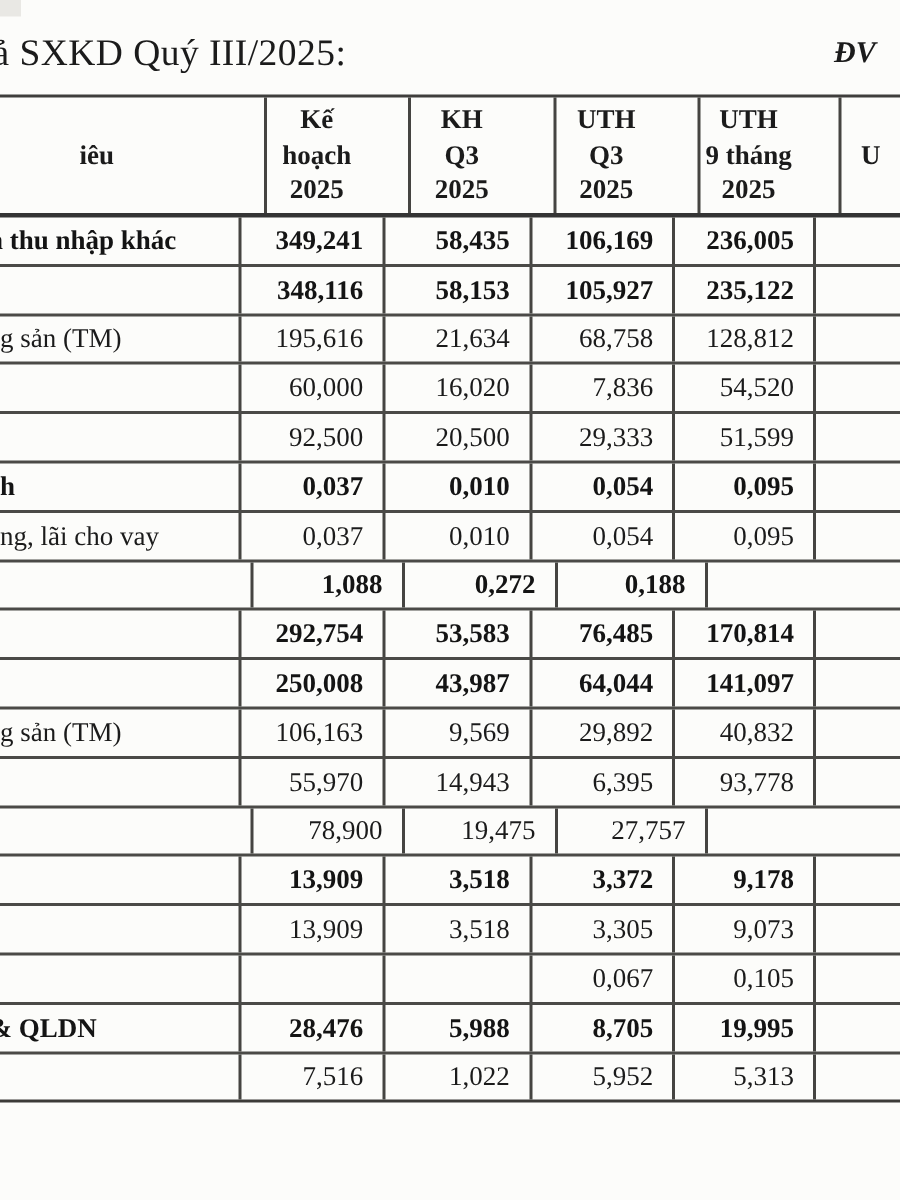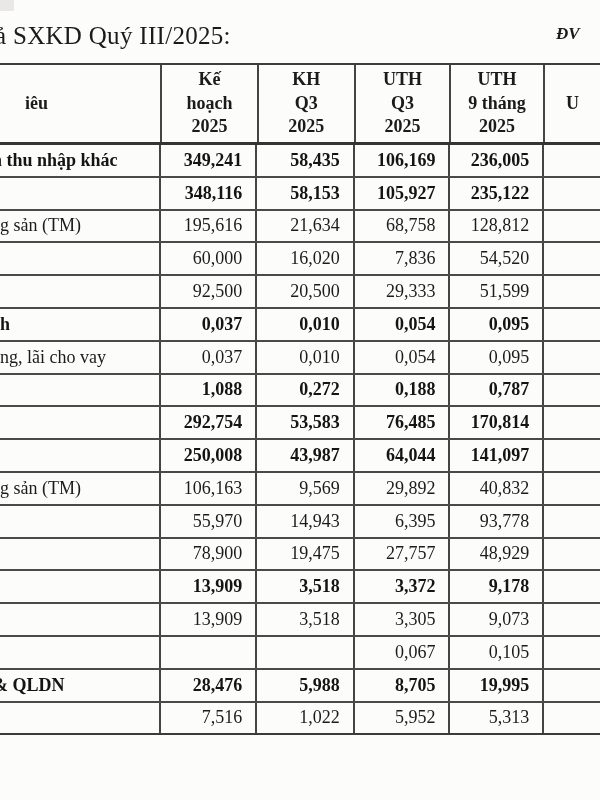--- a/index.html
+++ b/index.html
@@ -4,21 +4,21 @@
 <style>
   html,body{margin:0;padding:0;}
   body{
     width:600px;height:800px;position:relative;overflow:hidden;
     background:#fcfcfa;
     font-family:"Liberation Serif", serif;
     color:#1b1b1b;
   }
   .scan-smudge{position:absolute;top:0;left:0;width:14px;height:11px;background:#e9e8e4;}
   .title{position:absolute;top:22px;left:-5px;font-size:25px;letter-spacing:.3px;white-space:nowrap;}
-  .unit{position:absolute;top:24px;left:556px;font-size:17px;font-style:italic;font-weight:bold;white-space:nowrap;}
+  .unit{position:absolute;top:24px;left:556px;font-size:20px;font-style:italic;font-weight:bold;white-space:nowrap;}
 
   .tbl{position:absolute;top:63px;left:0;width:600px;}
   .hrow{
     display:flex;height:82px;box-sizing:border-box;
     border-top:2.5px solid #3f3e3c;border-bottom:3px solid #343434;
   }
   .row{display:flex;height:32.8px;box-sizing:border-box;border-bottom:2px solid #4b4a47;}
   .row:last-child{border-bottom:2.5px solid #3c3b38;}
   .cell{box-sizing:border-box;display:flex;align-items:center;overflow:hidden;}
   .c0{width:167px;justify-content:flex-start;}
@@ -30,21 +30,21 @@
   .c1,.c2,.c3,.c4,.c5{
     border-left:2px solid #454441;
     justify-content:flex-end;padding-right:13px;
     font-size:18px;
   }
   .lbl{font-size:18px;white-space:nowrap;}
   .cut .lbl{margin-left:-7px;}
   .row.bold .cell,.row.bold .lbl{font-weight:bold;color:#141414;}
   .hcell{
     justify-content:center;text-align:center;font-weight:bold;
-    white-space:pre-line;line-height:1.32;font-size:18px;padding-right:0;
+    white-space:pre-line;line-height:1.32;font-size:18px;padding-right:0;margin-left:28px;
   }
   .hcell.c0{justify-content:flex-start;text-align:left;padding-left:25px;}
 </style>
 </head>
 <body>
 
 <div class="scan-smudge"></div>
 
 <div class="title">ả SXKD Quý III/2025:</div>
 <div class="unit">ĐV</div>
@@ -139,21 +139,20 @@
         <div class="cell c4">0,095</div>
         <div class="cell c5"></div>
       </div>
       <div class="row bold">
         <div class="cell c0">
           <span class="lbl"></span>
         </div>
         <div class="cell c1">1,088</div>
         <div class="cell c2">0,272</div>
         <div class="cell c3">0,188</div>
-        <div class="cell c4">0,787</div>
         <div class="cell c5"></div>
       </div>
       <div class="row bold">
         <div class="cell c0">
           <span class="lbl"></span>
         </div>
         <div class="cell c1">292,754</div>
         <div class="cell c2">53,583</div>
         <div class="cell c3">76,485</div>
         <div class="cell c4">170,814</div>
@@ -189,21 +188,20 @@
         <div class="cell c4">93,778</div>
         <div class="cell c5"></div>
       </div>
       <div class="row">
         <div class="cell c0">
           <span class="lbl"></span>
         </div>
         <div class="cell c1">78,900</div>
         <div class="cell c2">19,475</div>
         <div class="cell c3">27,757</div>
-        <div class="cell c4">48,929</div>
         <div class="cell c5"></div>
       </div>
       <div class="row bold">
         <div class="cell c0">
           <span class="lbl"></span>
         </div>
         <div class="cell c1">13,909</div>
         <div class="cell c2">3,518</div>
         <div class="cell c3">3,372</div>
         <div class="cell c4">9,178</div>

